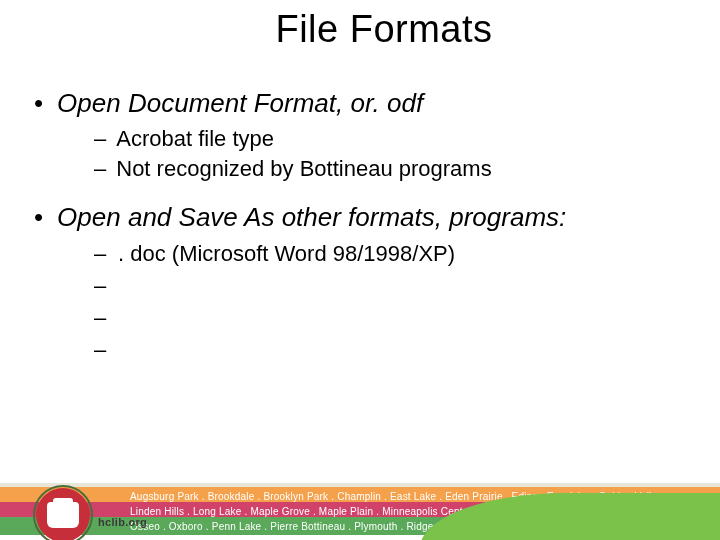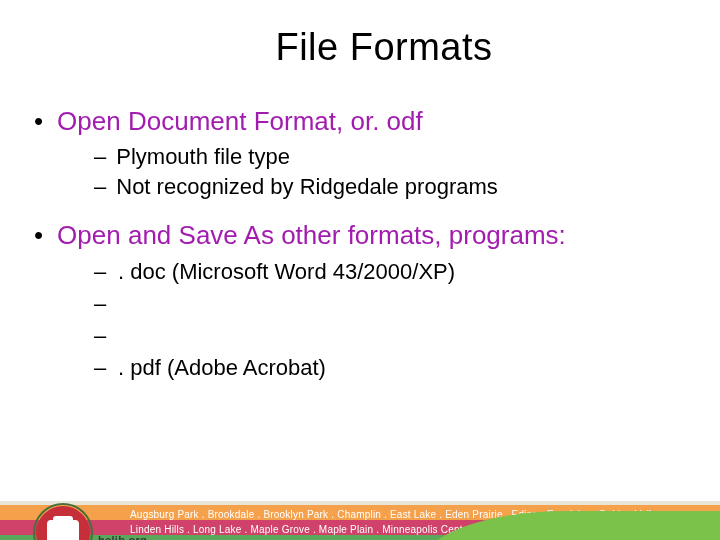--- a/index.html
+++ b/index.html
@@ -1,22 +1,22 @@
 <!DOCTYPE html>
 <html><head>
 <meta charset="utf-8">
 <style>
   * { margin: 0; padding: 0; box-sizing: border-box; }
   html, body { width: 720px; height: 540px; font-family: Arial, Helvetica, sans-serif; background: #fff; overflow: hidden; }
   .slide { position: relative; width: 720px; height: 540px; }
-  .title { text-align: center; font-size: 38px; font-weight: 400; color: #000; margin-top: 26px; letter-spacing: 0.5px; padding-left: 48px; }
+  .title { text-align: center; font-size: 38px; font-weight: 400; color: #000; margin-top: 8px; letter-spacing: 0.5px; padding-left: 48px; }
   .content { margin-top: 36px; padding: 0 28px 0 28px; }
   .lvl1-item { display: flex; align-items: flex-start; margin-bottom: 6px; }
   .bullet1 { font-size: 26px; line-height: 32px; margin-right: 14px; margin-left: 6px; }
-  .lvl1-text { font-size: 26px; line-height: 32px; color: #a21caf; }
+  .lvl1-text { font-size: 26px; line-height: 32px; color: #000000; font-style: italic; }
   .lvl2-list { margin: 4px 0 18px 66px; }
   .lvl2-item { display: flex; align-items: flex-start; margin-bottom: 2px; }
   .dash2 { font-size: 22px; line-height: 28px; margin-right: 10px; color: #000; }
   .lvl2-text { font-size: 22px; line-height: 28px; color: #000; }
   .lvl2b-list { margin: 4px 0 18px 66px; }
   .lvl2b-item { display: flex; align-items: flex-start; margin-bottom: 2px; }
   .dash2b { font-size: 22px; line-height: 30px; margin-right: 14px; color: #000; width:10px; }
   .lvl2b-text { font-size: 22px; line-height: 30px; color: #000; }
 
   
@@ -41,46 +41,45 @@
 
   <div class="content">
 
     <div class="lvl1-item">
       <span class="bullet1">•</span>
       <span class="lvl1-text">Open Document Format, or. odf</span>
     </div>
     <div class="lvl2-list">
       <div class="lvl2-item">
         <span class="dash2">–</span>
-        <span class="lvl2-text">Plymouth file type</span>
+        <span class="lvl2-text">Acrobat file type</span>
       </div>
       <div class="lvl2-item">
         <span class="dash2">–</span>
-        <span class="lvl2-text">Not recognized by Ridgedale programs</span>
+        <span class="lvl2-text">Not recognized by Bottineau programs</span>
       </div>
     </div>
 
     <div class="lvl1-item">
       <span class="bullet1">•</span>
       <span class="lvl1-text">Open and Save As other formats, programs:</span>
     </div>
     <div class="lvl2b-list">
       <div class="lvl2b-item">
         <span class="dash2b">–</span>
-        <span class="lvl2b-text">. doc (Microsoft Word 43/2000/XP)</span>
+        <span class="lvl2b-text">. doc (Microsoft Word 98/1998/XP)</span>
       </div>
       <div class="lvl2b-item">
         <span class="dash2b">–</span>
       </div>
       <div class="lvl2b-item">
         <span class="dash2b">–</span>
       </div>
       <div class="lvl2b-item">
         <span class="dash2b">–</span>
-        <span class="lvl2b-text">. pdf (Adobe Acrobat)</span>
       </div>
     </div>
 
   </div>
 
   <div class="footer">
     <div class="topstripe"></div>
     <div class="band band1">Augsburg Park . Brookdale . Brooklyn Park . Champlin . East Lake . Eden Prairie . Edina . Excelsior . Golden Valley</div>
     <div class="band band2">Linden Hills . Long Lake . Maple Grove . Maple Plain . Minneapolis Central . Minnetonka . Nokomis</div>
     <div class="band band3">Osseo . Oxboro . Penn Lake . Pierre Bottineau . Plymouth . Ridgedale . Rockford Road . Rogers . Roosevelt</div>

